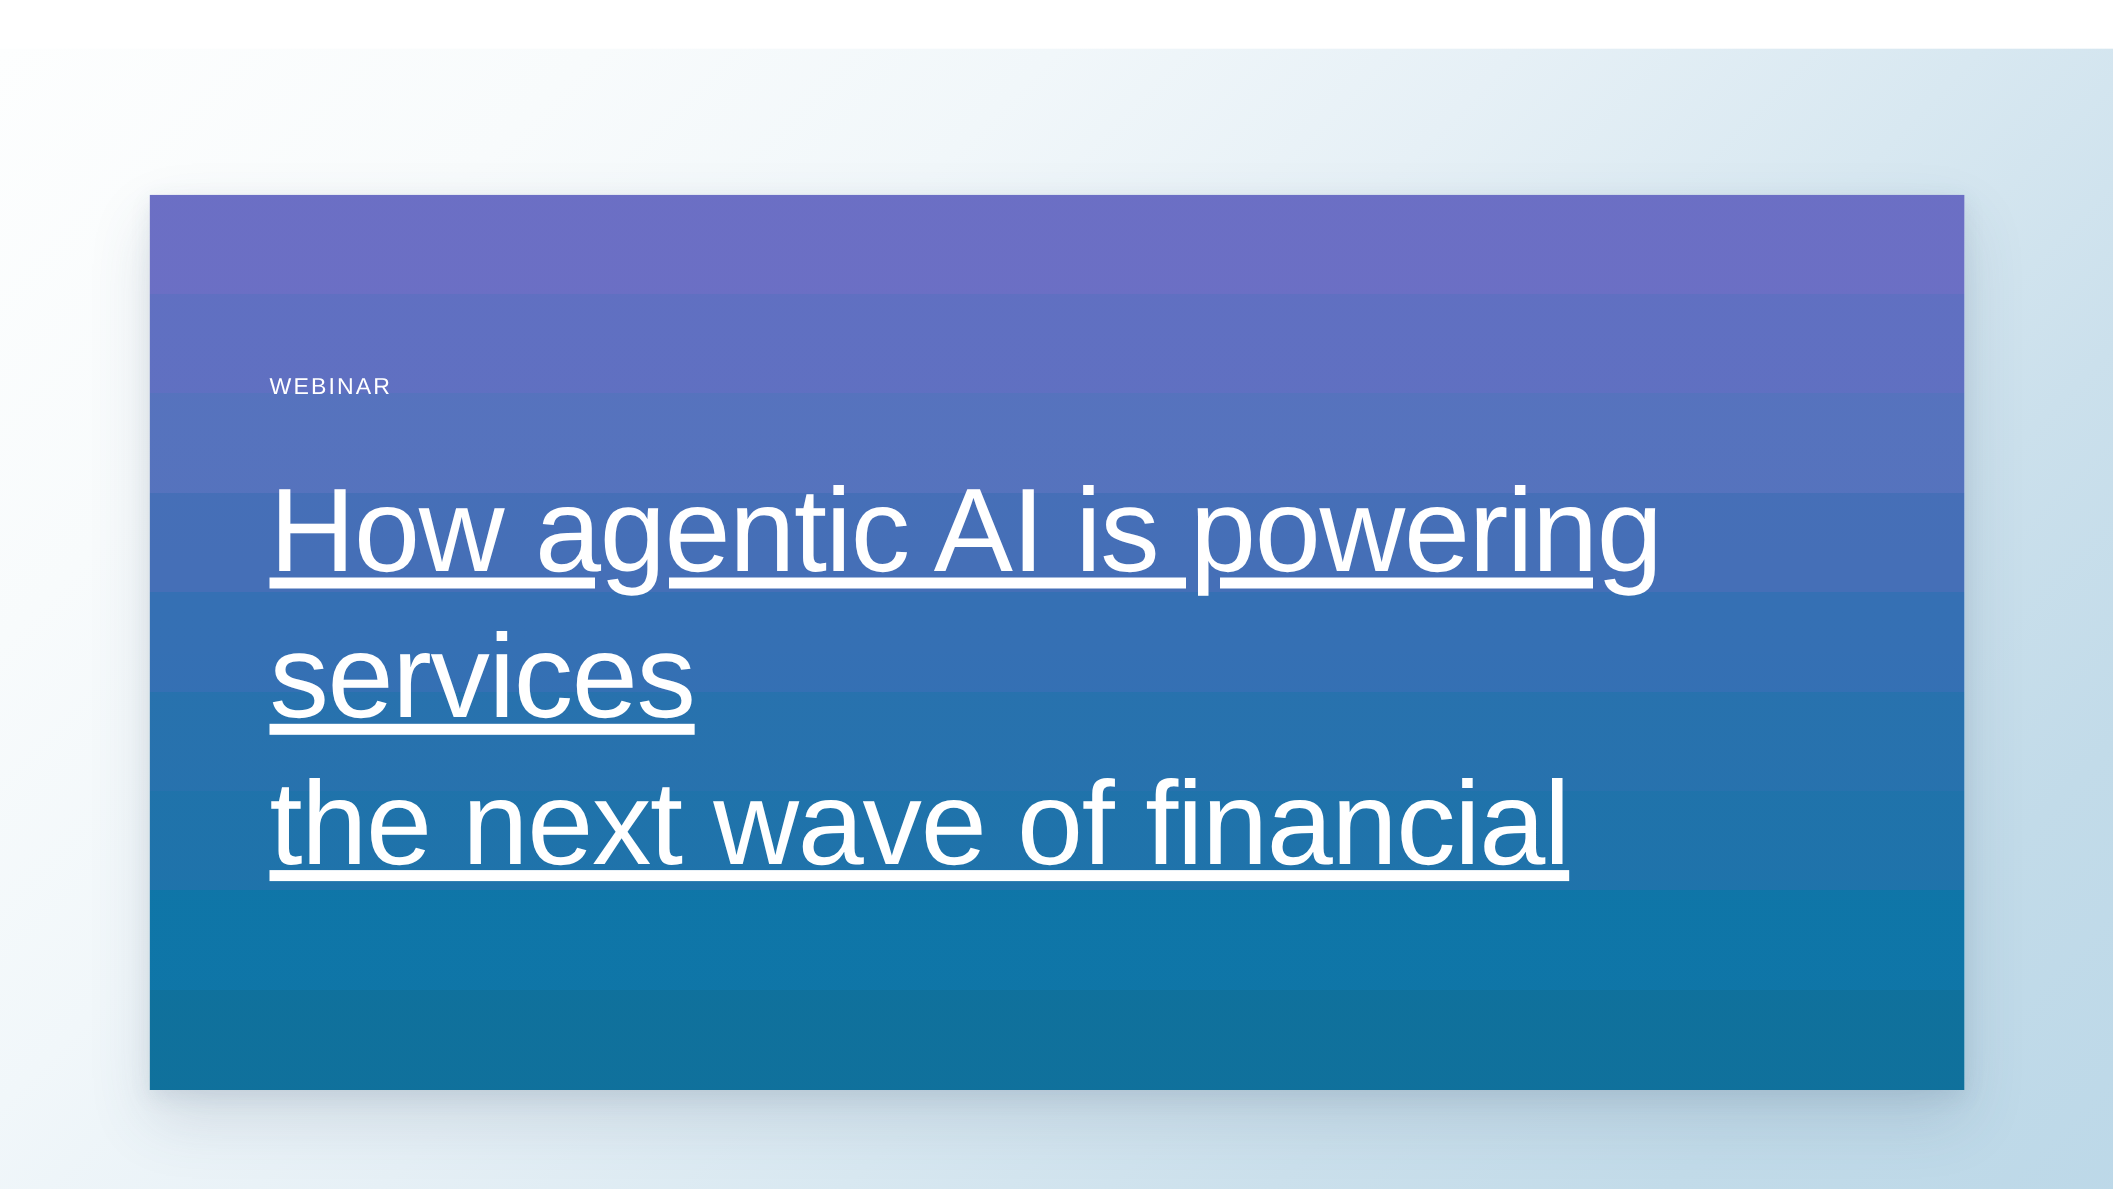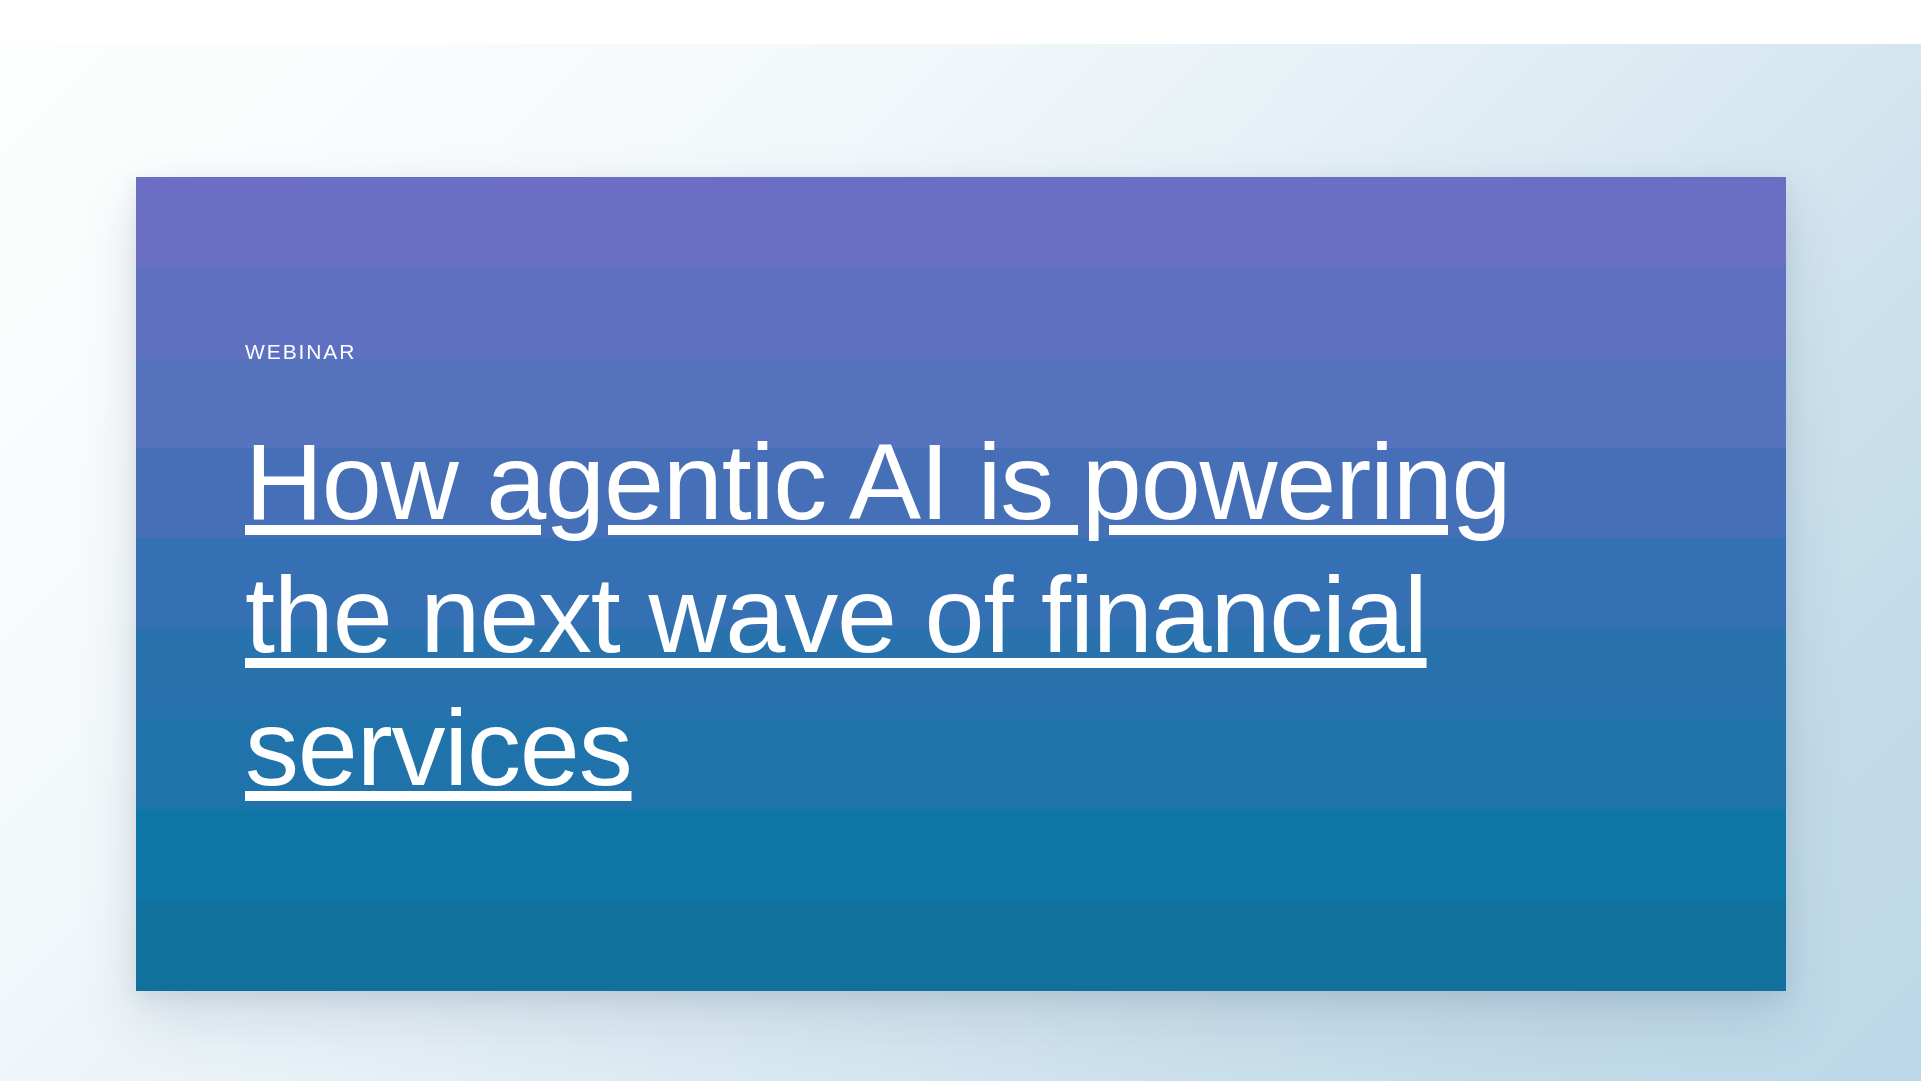--- a/index.html
+++ b/index.html
@@ -125,20 +125,20 @@
   <div class="hero-card">
     <div class="hero-bands"></div>
     <div class="hero-wash"></div>
 
     <div class="hero-content">
 
       <div class="eyebrow">WEBINAR</div>
 
       <h1 class="headline">
         <span class="hl-line">How agentic AI is powering</span>
+        <span class="hl-line">services</span>
         <span class="hl-line">the next wave of financial</span>
-        <span class="hl-line">services</span>
       </h1>
 
     </div>
   </div>
 
 </div>
 
 </body></html>

